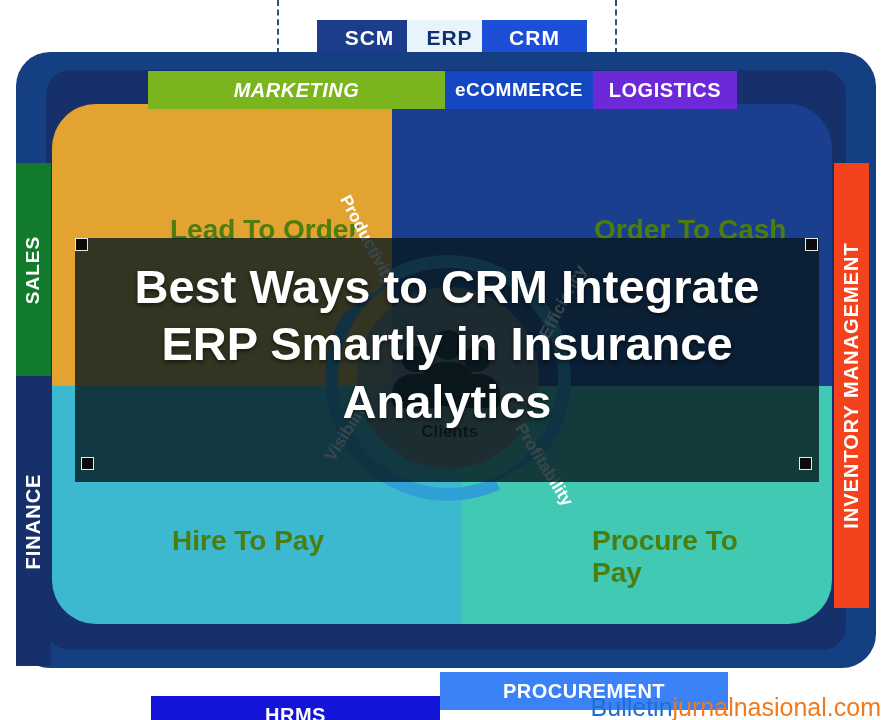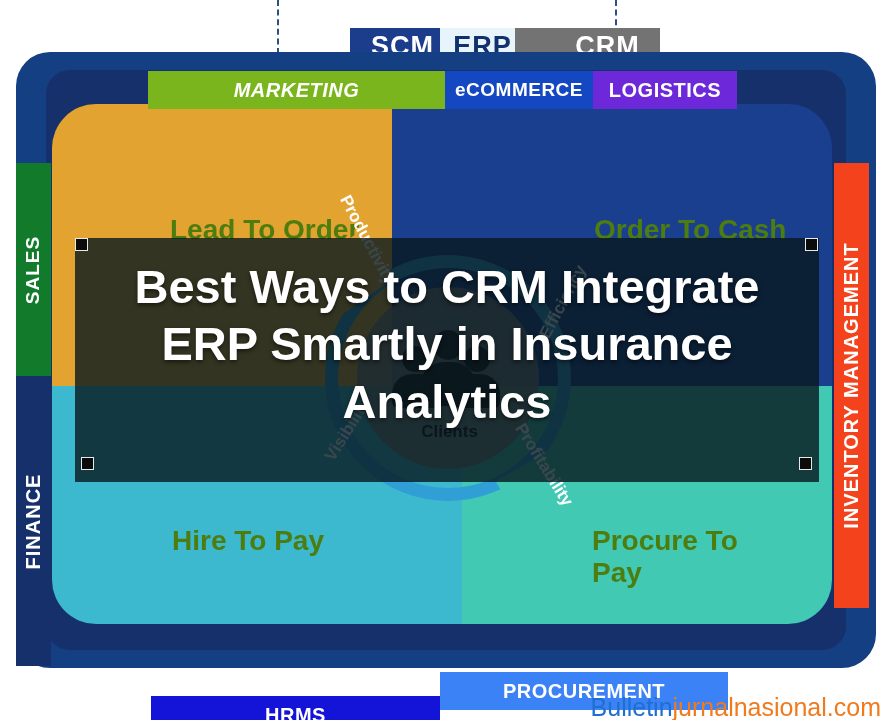--- a/index.html
+++ b/index.html
@@ -7,25 +7,25 @@
     width:891px;height:720px;overflow:hidden;
     background:#ffffff;
     font-family:"Liberation Sans", sans-serif;
     position:relative;
   }
   #stage{position:absolute;left:0;top:0;width:891px;height:720px;overflow:hidden;background:#ffffff;}
 
   
   .top-strip{position:absolute;left:277px;top:0px;width:340px;height:58px;}
   .top-dash{position:absolute;left:0;top:0;width:340px;height:54px;border:2px dashed #2f4f7f;border-top:none;box-sizing:border-box;}
-  .top-seg{position:absolute;top:28px;height:36px;display:flex;align-items:center;justify-content:center;
-           font-weight:bold;font-size:27px;letter-spacing:1px;margin-left:33px;}
+  .top-seg{position:absolute;top:20px;height:36px;display:flex;align-items:center;justify-content:center;
+           font-weight:bold;font-size:21px;letter-spacing:1px;}
   .seg-scm{left:40px;width:105px;background:#1c3c8c;color:#ffffff;}
   .seg-erp{left:130px;width:85px;background:#e8f4fb;color:#12306e;}
-  .seg-crm{left:205px;width:105px;background:#737373;color:#ffffff;padding-left:40px;}
+  .seg-crm{left:205px;width:105px;background:#1d4ed8;color:#ffffff;}
 
   
   .outer-frame{position:absolute;left:16px;top:52px;width:860px;height:616px;border-radius:34px;background:#143f82;}
   .inner-navy{position:absolute;left:46px;top:70px;width:800px;height:580px;border-radius:24px;background:#16306b;}
 
   
   .lbl-h{position:absolute;height:38px;display:flex;align-items:center;justify-content:center;
          font-weight:bold;font-size:20px;color:#ffffff;letter-spacing:0.5px;}
   .lbl-marketing{left:148px;top:71px;width:297px;background:#7ab51d;font-style:italic;}
   .lbl-ecommerce{left:445px;top:71px;width:148px;background:#1447c2;font-size:19px;}

